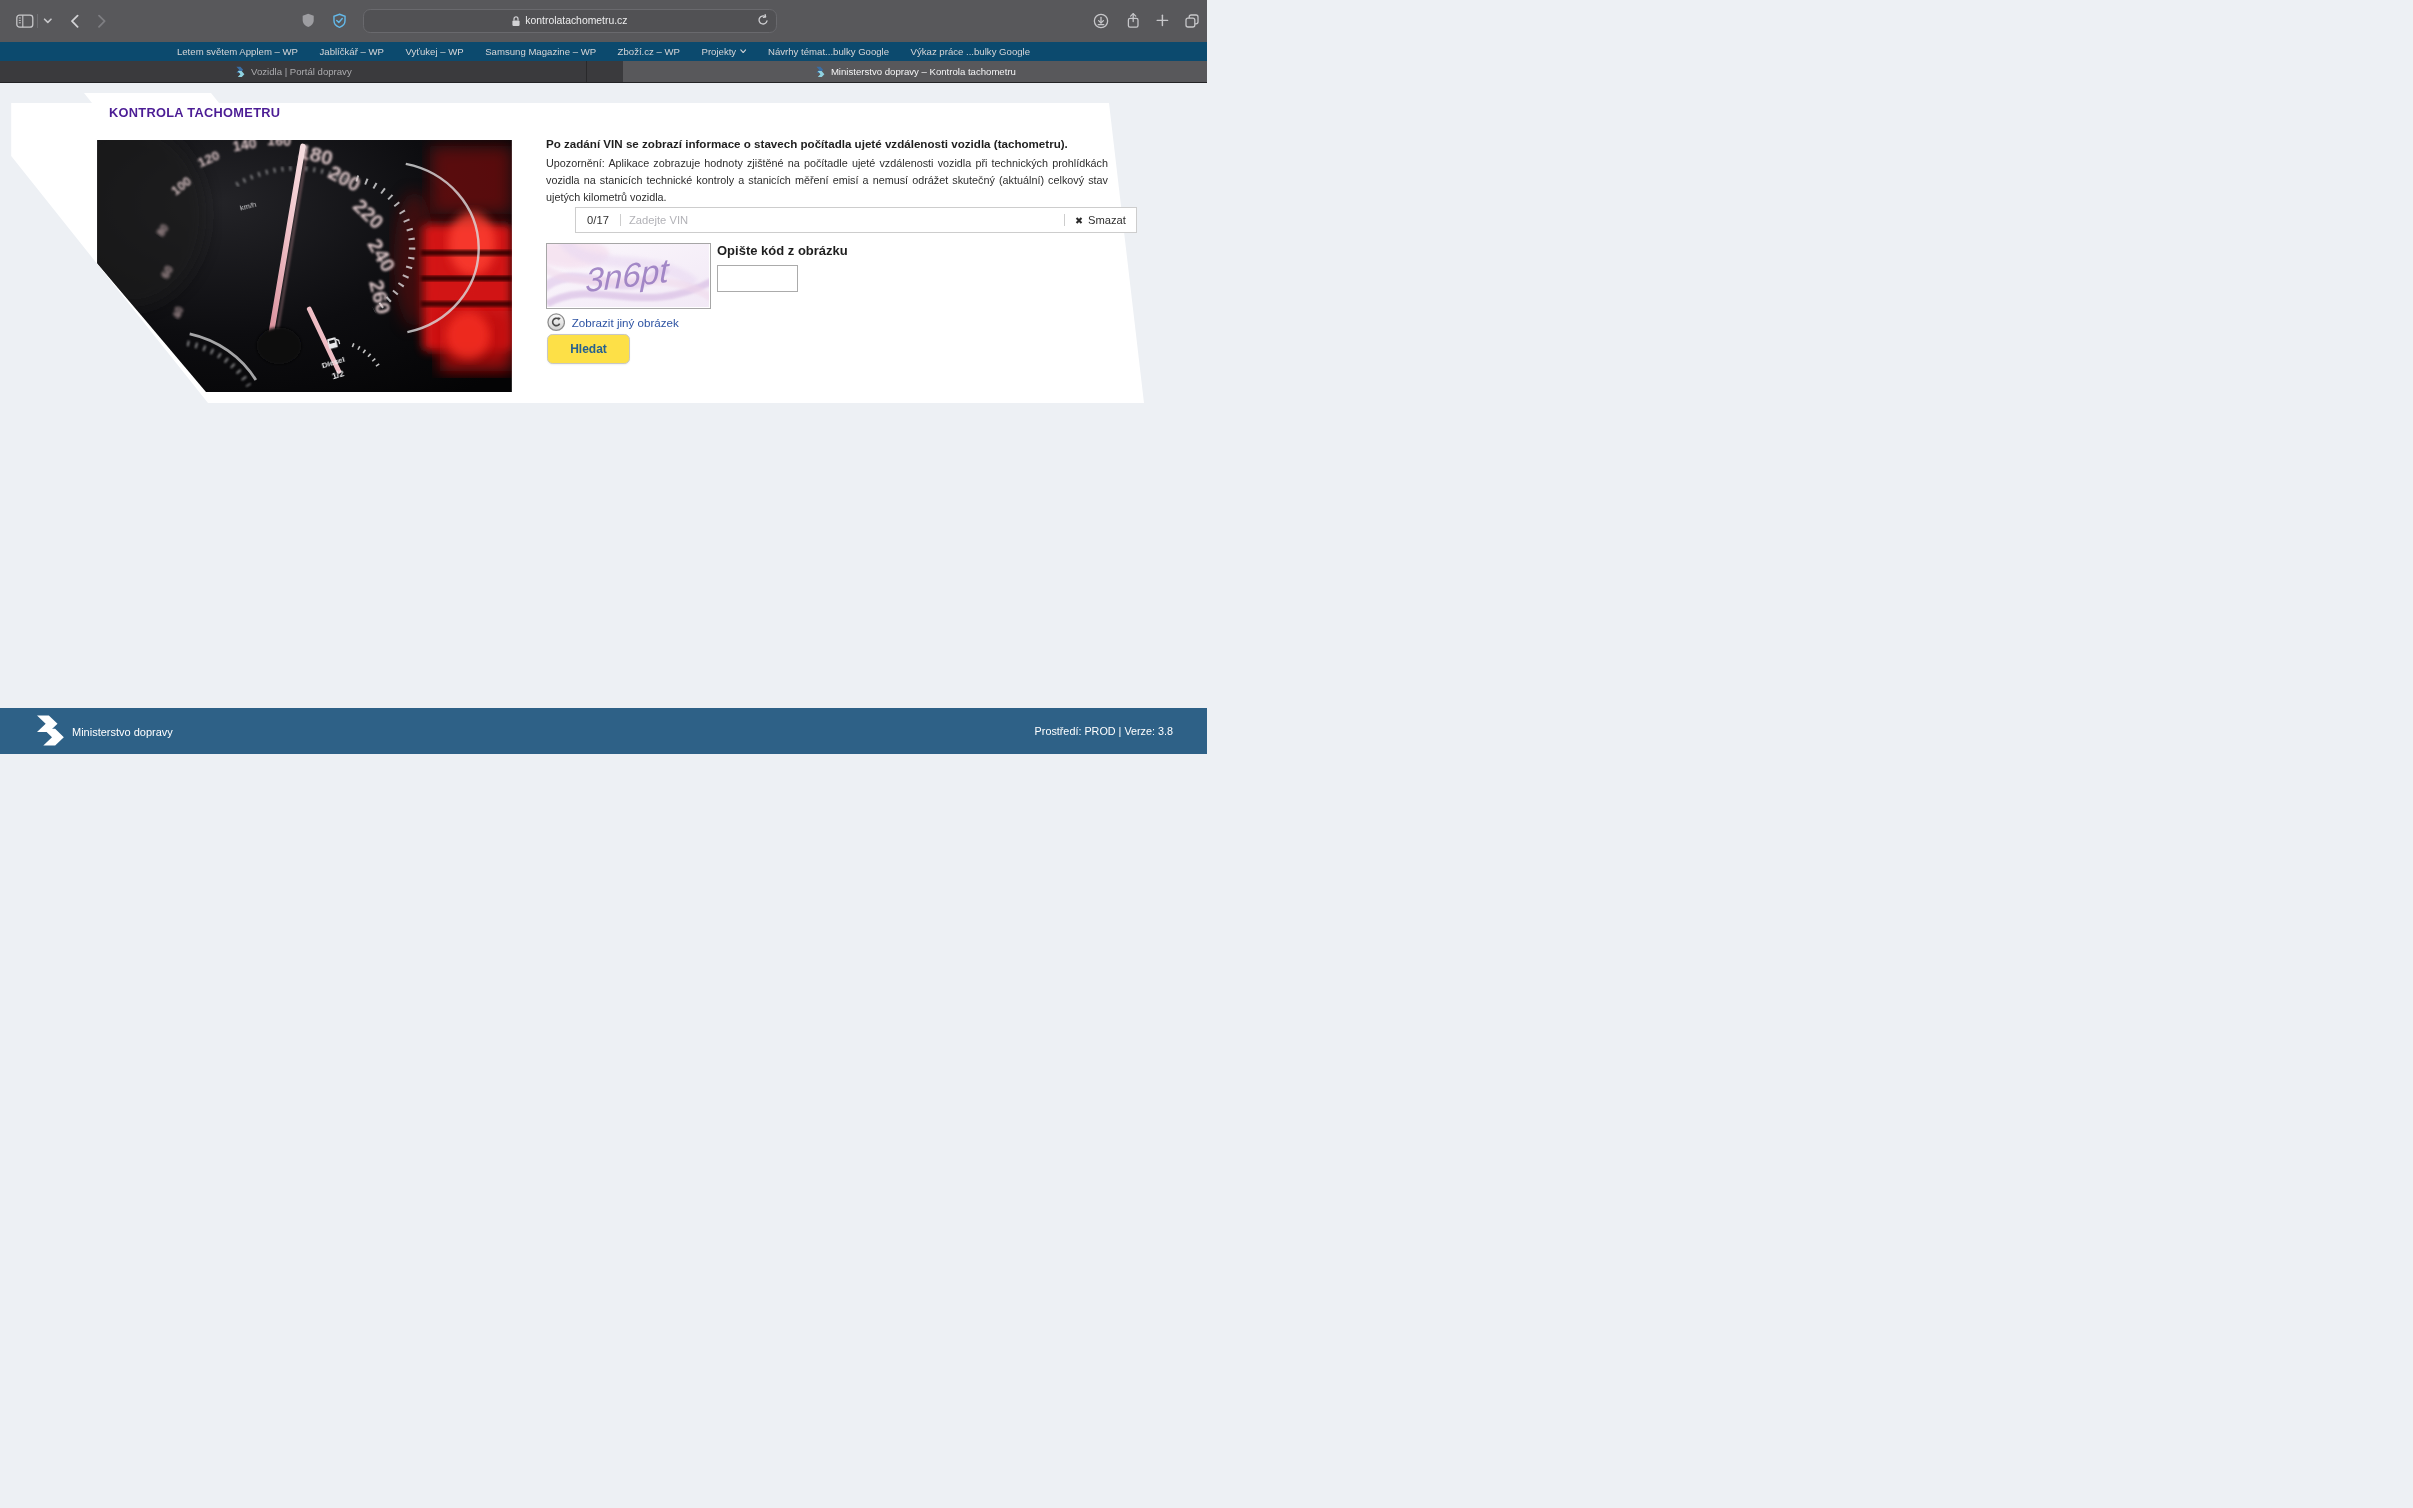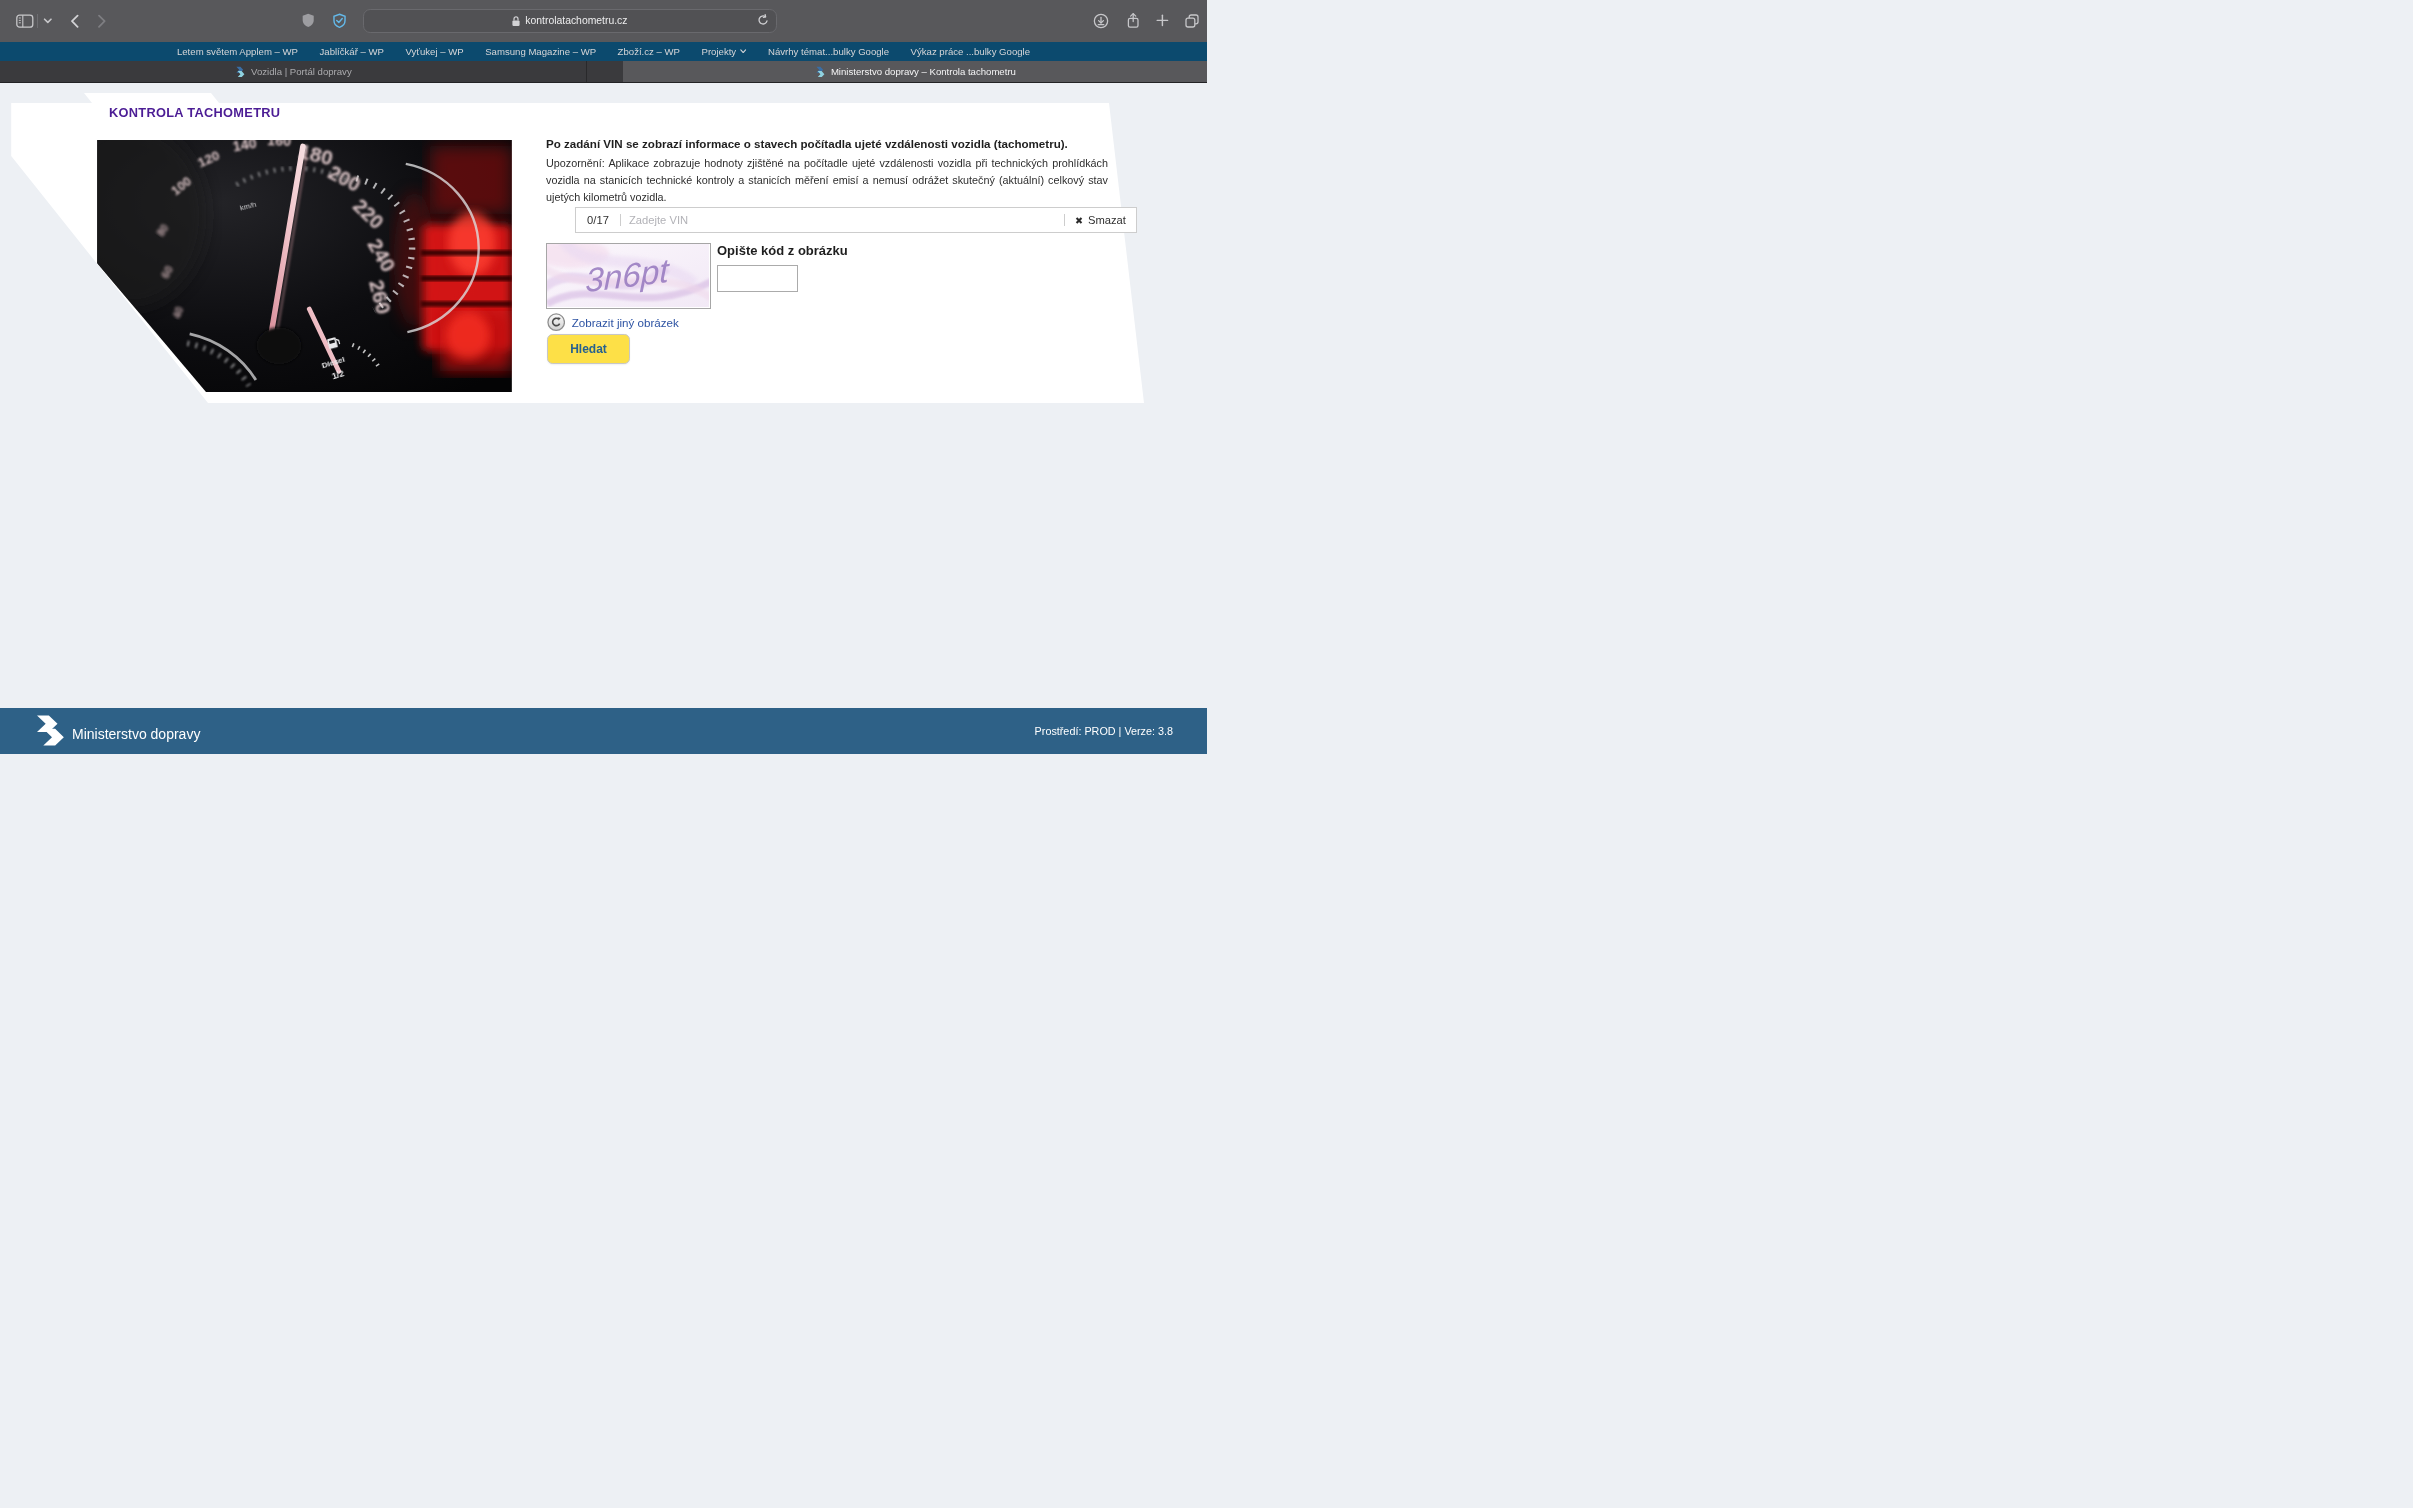--- a/index.html
+++ b/index.html
@@ -51,21 +51,21 @@
   .captcha-input { position:absolute; left:717px; top:265px; width:81px; height:27px; border:0.8px solid #ababab; outline:none; font-size:12px; padding:0 6.4px; font-family:"Liberation Sans",sans-serif; }
 
   .refresh-row { position:absolute; left:547px; top:313px; height:19px; display:flex; align-items:center; gap:6.4px; }
   .refresh-link { font-size:11.6px; color:#2d53a3; text-decoration:none; }
 
   .search-btn { position:absolute; left:547px; top:334px; width:83px; height:30px; background:#fde047; border:0.8px solid #c7c7c7; border-radius:5.6px; box-shadow:0 0.8px 1.6px rgba(0,0,0,.06); font-size:12px; font-weight:bold; color:#26618f; font-family:"Liberation Sans",sans-serif; cursor:pointer; }
 
   
   .footer { position:absolute; left:0; top:708px; width:1207px; height:46px; background:#2e6187; }
   .footer-logo { position:absolute; left:37px; top:7.2px; }
-  .footer-min { position:absolute; left:72px; top:18.4px; font-size:14px; color:#ffffff; }
+  .footer-min { position:absolute; left:72px; top:18.4px; font-size:11px; color:#ffffff; }
   .footer-env { position:absolute; right:34px; top:17px; font-size:10.8px; color:#ffffff; }
 </style>
 </head>
 <body>
 
 <div class="toolbar">
 
   <div class="tool-ic" style="left:14.4px;">
     <svg width="17.6" height="14.4" viewBox="0 0 22 18">
       <rect x="1" y="1.5" width="20" height="15" rx="3.5" fill="none" stroke="#c7c7ca" stroke-width="1.6"></rect>

